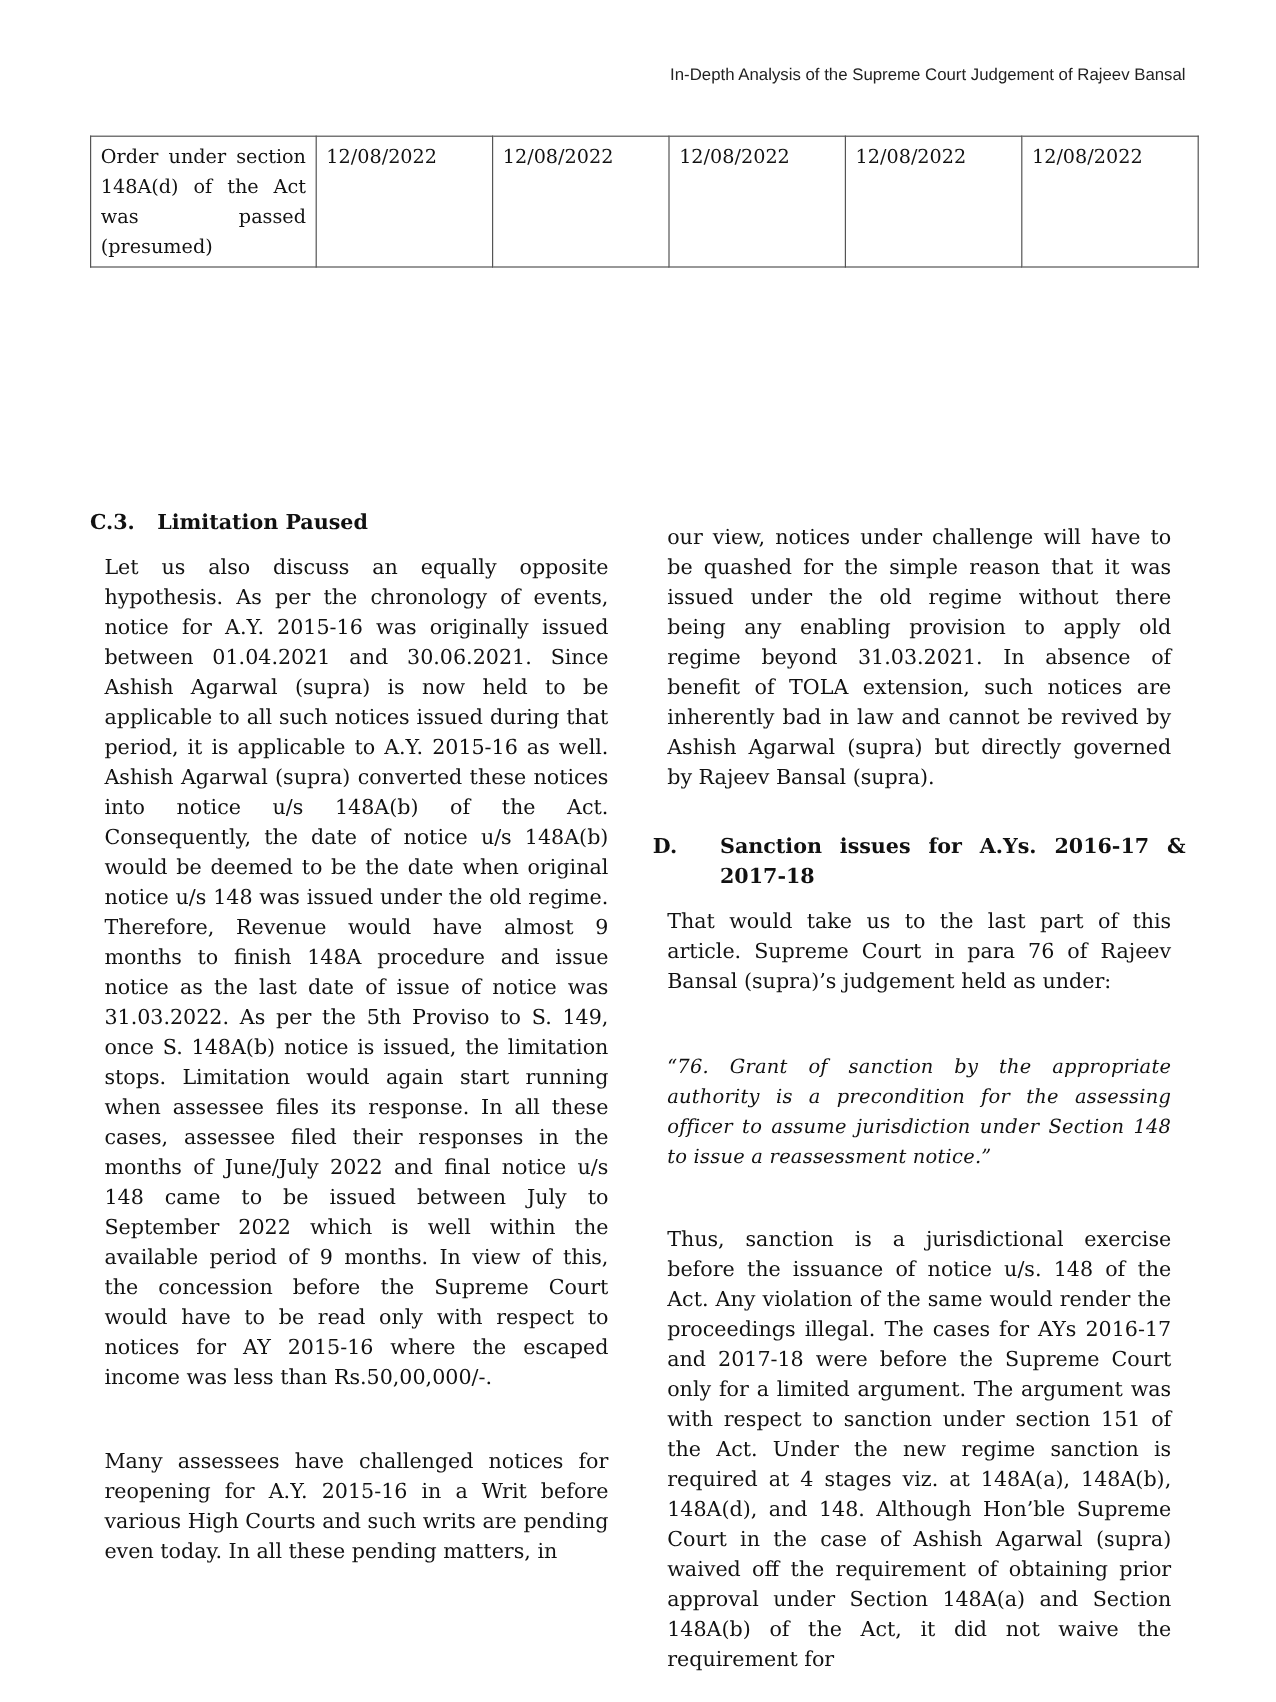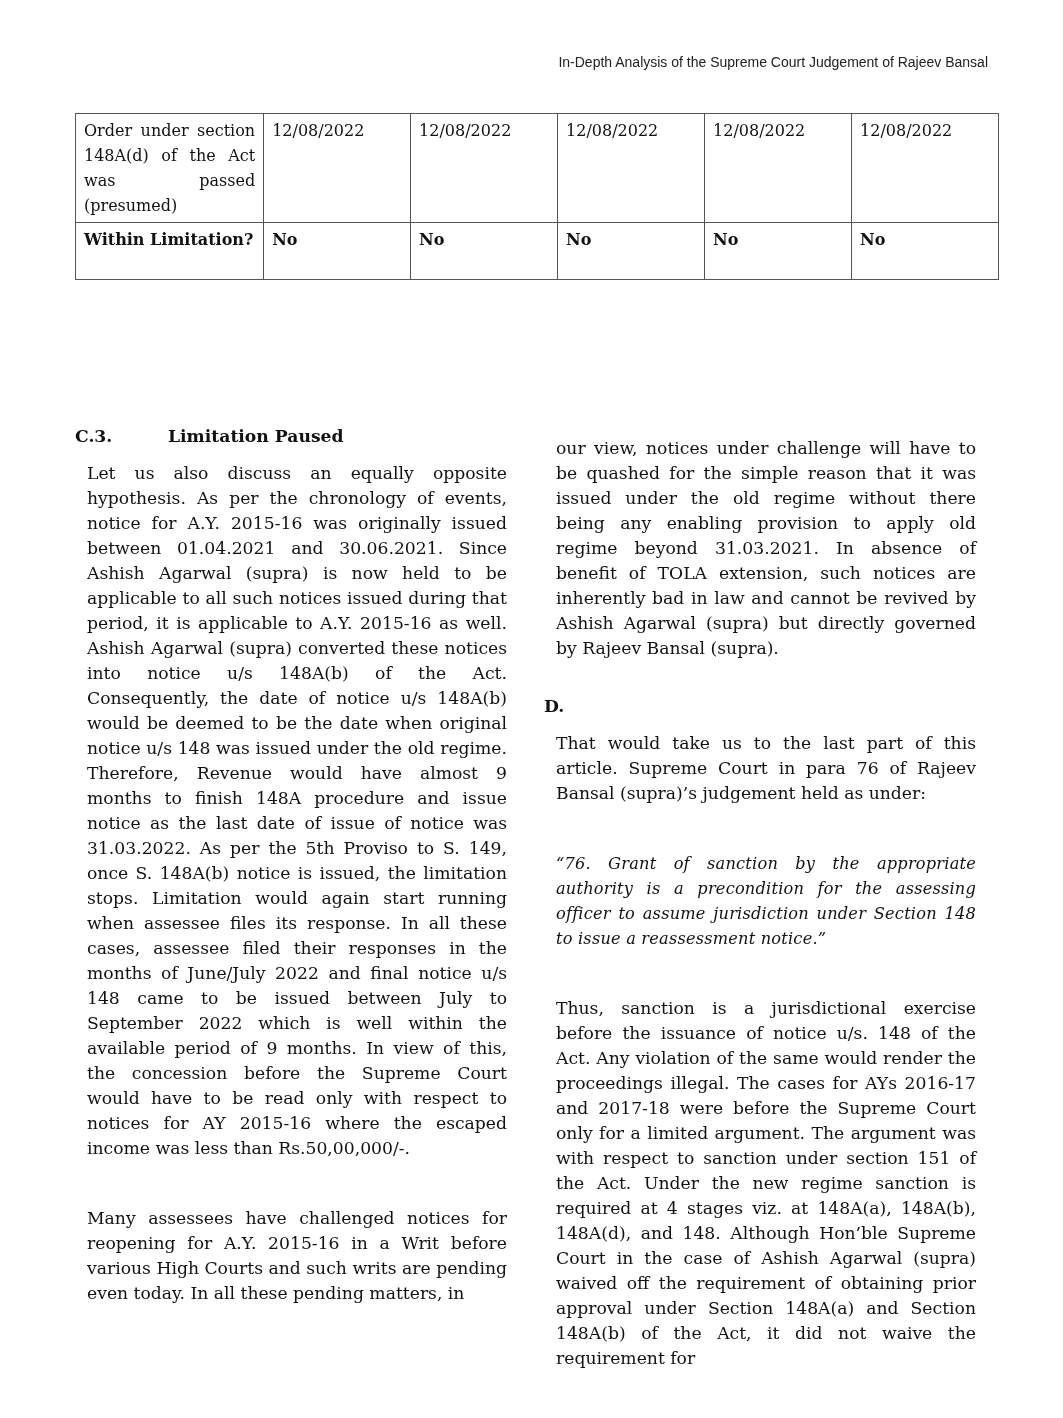--- a/index.html
+++ b/index.html
@@ -27,21 +27,20 @@
       position: absolute; top: 424px; width: 444px;
       font-family: "DejaVu Serif", "Liberation Serif", serif; font-size: 17.2px;
       line-height: 25px; text-align: justify; color: #111;
     }
     .col.left { left: 75px; }
     .col.right { left: 544px; }
     .col p { margin: 12px; }
     h3.sec {
       margin: 0; font-size: 17.2px; font-weight: bold; line-height: 25px;
       display: flex;
-      gap: 37px;
     }
     h3.sec .num { width: 56px; flex: none; }
     h3.sec.d .num { width: 56px; }
     .gap { height: 21px; }
     .quote { font-style: italic; font-size: 16.2px; letter-spacing: 0.2px; }
   </style>
 </head>
 <body>
 
 <div class="header">In-Depth Analysis of the Supreme Court Judgement of Rajeev Bansal</div>
@@ -49,45 +48,38 @@
 <table class="limit">
   <tbody>
       <tr class="r1">
     <td class="label">Order under section 148A(d) of the Act was passed (presumed)</td>
     <td class="val">12/08/2022</td>
     <td class="val">12/08/2022</td>
     <td class="val">12/08/2022</td>
     <td class="val">12/08/2022</td>
     <td class="val">12/08/2022</td>
   </tr>
-  <tr class="r3">
-    <td class="label bold">Within Limitation?</td>
-    <td class="val bold">No</td>
-    <td class="val bold">No</td>
-    <td class="val bold">No</td>
-    <td class="val bold">No</td>
-    <td class="val bold">No</td>
-  </tr>
 </tbody>
   </table>
 
 <div class="col left">
   <h3 class="sec">
     <span class="num">C.3.</span>
     <span>Limitation Paused</span>
   </h3>
   <p>Let us also discuss an equally opposite hypothesis. As per the chronology of events, notice for A.Y. 2015-16 was originally issued between 01.04.2021 and 30.06.2021. Since Ashish Agarwal (supra) is now held to be applicable to all such notices issued during that period, it is applicable to A.Y. 2015-16 as well. Ashish Agarwal (supra) converted these notices into notice u/s 148A(b) of the Act. Consequently, the date of notice u/s 148A(b) would be deemed to be the date when original notice u/s 148 was issued under the old regime. Therefore, Revenue would have almost 9 months to finish 148A procedure and issue notice as the last date of issue of notice was 31.03.2022. As per the 5th Proviso to S. 149, once S. 148A(b) notice is issued, the limitation stops. Limitation would again start running when assessee files its response. In all these cases, assessee filed their responses in the months of June/July 2022 and final notice u/s 148 came to be issued between July to September 2022 which is well within the available period of 9 months. In view of this, the concession before the Supreme Court would have to be read only with respect to notices for AY 2015-16 where the escaped income was less than Rs.50,00,000/-.</p>
   <div class="gap"></div>
   <p>Many assessees have challenged notices for reopening for A.Y. 2015-16 in a Writ before various High Courts and such writs are pending even today. In all these pending matters, in</p>
 </div>
 
 <div class="col right">
   <p>our view, notices under challenge will have to be quashed for the simple reason that it was issued under the old regime without there being any enabling provision to apply old regime beyond 31.03.2021. In absence of benefit of TOLA extension, such notices are inherently bad in law and cannot be revived by Ashish Agarwal (supra) but directly governed by Rajeev Bansal (supra).</p>
   <div class="gap"></div>
   <h3 class="sec d">
     <span class="num">D.</span>
+    <span>Sanction issues for A.Ys. 2016-17 &amp; 2017-18</span>
   </h3>
   <p>That would take us to the last part of this article. Supreme Court in para 76 of Rajeev Bansal (supra)’s judgement held as under:</p>
   <div class="gap"></div>
   <p class="quote">“76. Grant of sanction by the appropriate authority is a precondition for the assessing officer to assume jurisdiction under Section 148 to issue a reassessment notice.”</p>
   <div class="gap"></div>
   <p>Thus, sanction is a jurisdictional exercise before the issuance of notice u/s. 148 of the Act. Any violation of the same would render the proceedings illegal. The cases for AYs 2016-17 and 2017-18 were before the Supreme Court only for a limited argument. The argument was with respect to sanction under section 151 of the Act. Under the new regime sanction is required at 4 stages viz. at 148A(a), 148A(b), 148A(d), and 148. Although Hon’ble Supreme Court in the case of Ashish Agarwal (supra) waived off the requirement of obtaining prior approval under Section 148A(a) and Section 148A(b) of the Act, it did not waive the requirement for</p>
 </div>
 
 </body></html>

